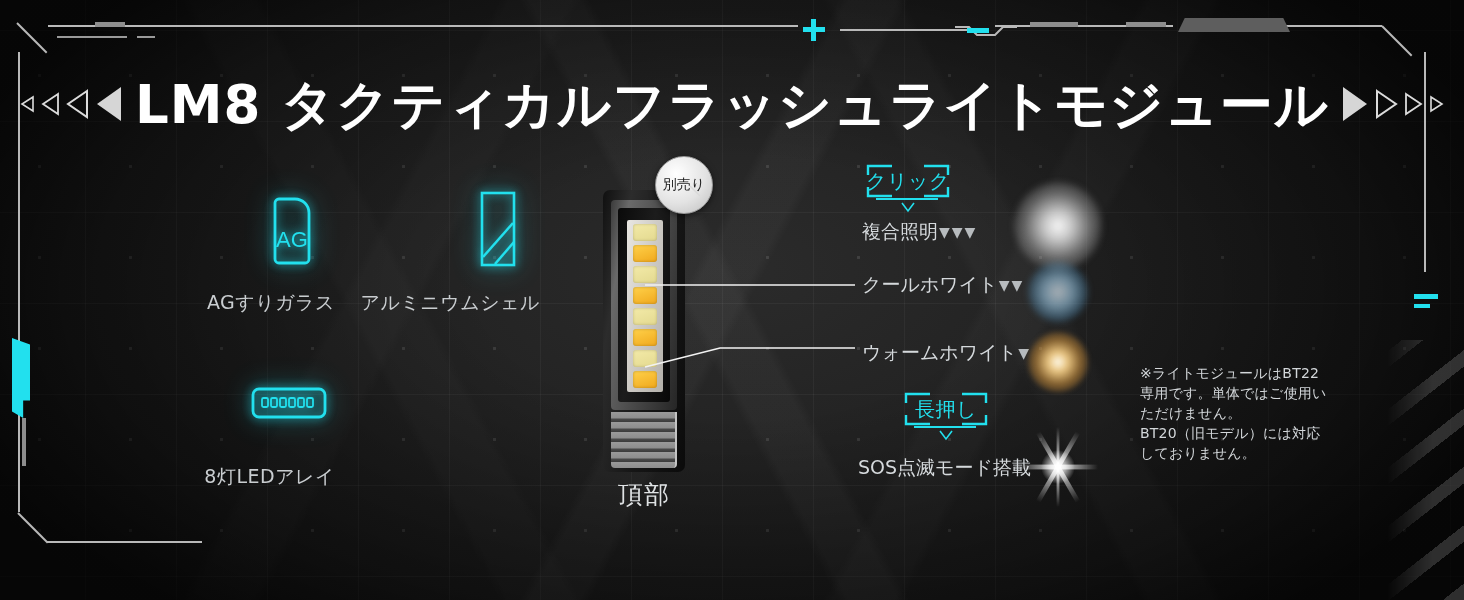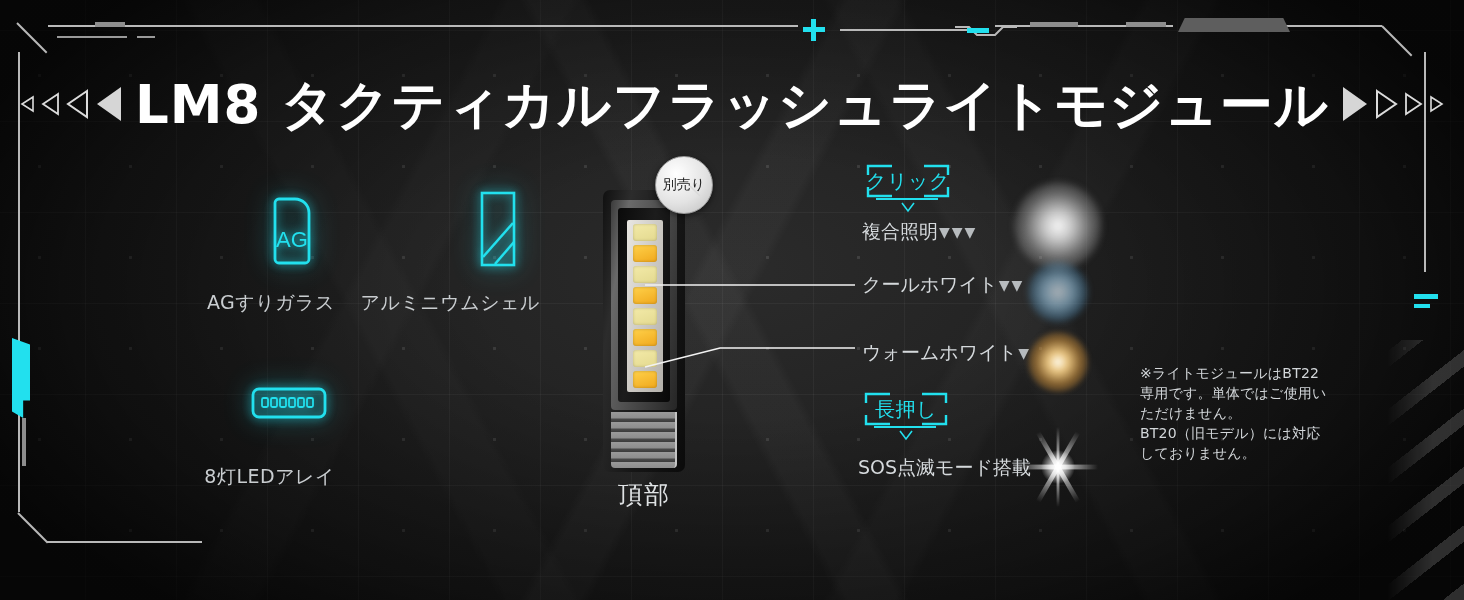--- a/index.html
+++ b/index.html
@@ -433,21 +433,21 @@
   </div>
   <div class="mode-row" style="left:862px; top:340px;text-align:center;">
     <span>ウォームホワイト</span>
     <span class="carets">▼</span>
   </div>
 
   <div class="glow glow-white"></div>
   <div class="glow glow-cool"></div>
   <div class="glow glow-warm"></div>
 
-  <div class="hint-box" style="left:864px; top:392px;text-align:center;">
+  <div class="hint-box" style="left:904px; top:392px;text-align:center;">
     <svg class="br" width="84" height="34" viewBox="0 0 84 34" fill="none" stroke="#22e0ee" stroke-width="2.4">
       <path d="M2 11 V2 H26"></path>
         <path d="M58 2 H82 V11"></path>
       <path d="M82 23 V32 H58"></path>
         <path d="M26 32 H2 V23"></path>
     </svg>
     <div class="hint-label">長押し</div>
     <div class="hint-underline"></div>
     <svg style="position:absolute;left:34px;bottom:-15px;" width="16" height="12" viewBox="0 0 16 12" fill="none" stroke="#22e0ee" stroke-width="1.6">
         <path d="M2 2 L8 10 L14 2"></path>

